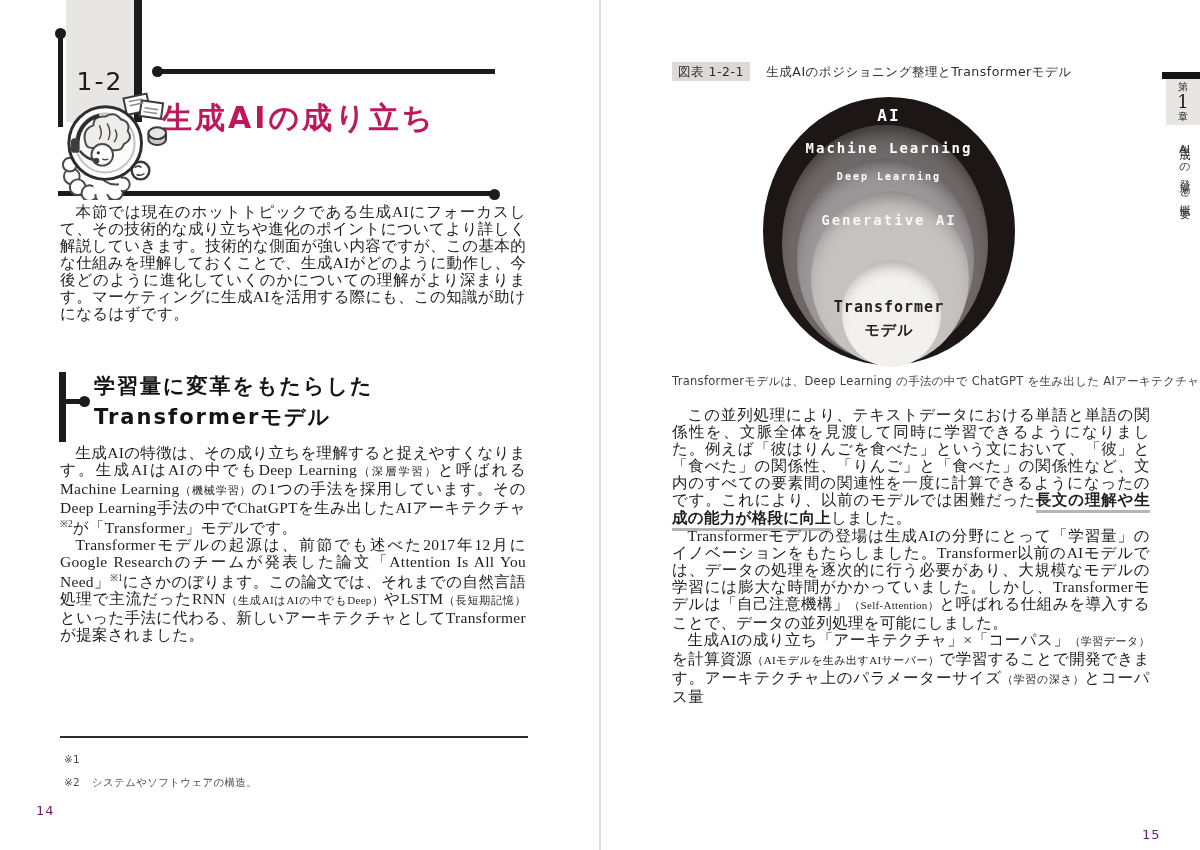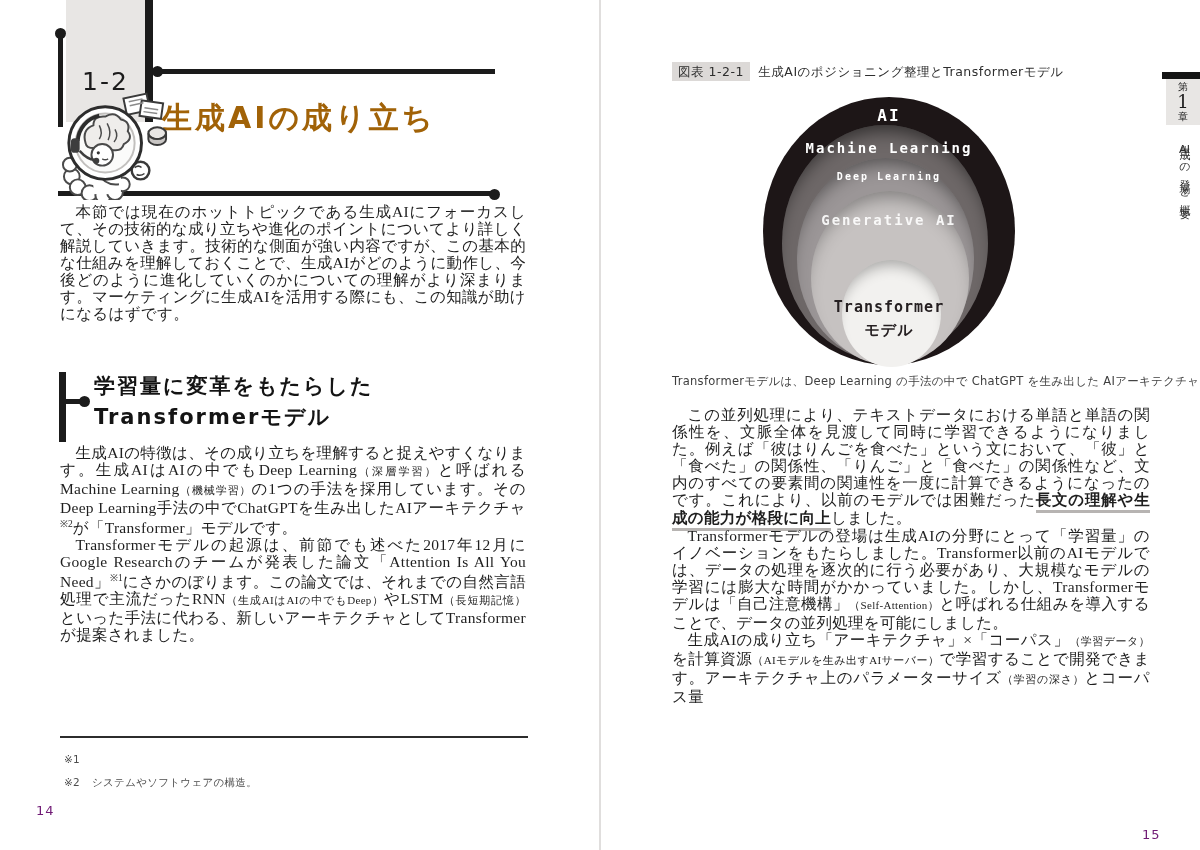--- a/index.html
+++ b/index.html
@@ -4,32 +4,32 @@
 <style>
   html,body{margin:0;padding:0;background:#ffffff;}
   .canvas{position:relative;width:1200px;height:850px;background:#ffffff;overflow:hidden;
           font-family:"Liberation Serif","DejaVu Serif",serif;color:#1f1f1f;}
   .abs{position:absolute;}
 
   
   .gutter{left:599px;top:0;width:2px;height:850px;background:#e0dedd;}
 
   
-  .sec-box{left:66px;top:0;width:87px;height:122px;background:#e8e6e4;border-right:8px solid #1b1b1b;
+  .sec-box{left:66px;top:0;width:76px;height:122px;background:#e8e6e4;border-right:8px solid #1b1b1b;
            box-sizing:border-box;display:flex;align-items:flex-end;justify-content:center;padding-bottom:26px;
            font-family:"DejaVu Sans",sans-serif;font-size:25px;letter-spacing:2px;color:#1b1b1b;}
   .vline{left:58px;top:33px;width:5px;height:94px;background:#1b1b1b;}
   .dot{width:11px;height:11px;border-radius:50%;background:#1b1b1b;}
   .dot-a{left:55px;top:28px;}
   .dot-b{left:152px;top:66px;}
   .dot-c{left:489px;top:189px;}
   .hline1{left:158px;top:69px;width:337px;height:5px;background:#1b1b1b;}
   .hline2{left:58px;top:191px;width:437px;height:5px;background:#1b1b1b;}
   .page-title{left:162px;top:98px;font-family:"DejaVu Sans",sans-serif;font-weight:bold;
-              font-size:30px;letter-spacing:3px;color:#a16207;white-space:nowrap;}
+              font-size:30px;letter-spacing:3px;color:#be185d;white-space:nowrap;}
   .mascot{left:56px;top:92px;width:118px;height:108px;}
 
   
   .body-block{font-size:15.5px;line-height:17px;text-align:justify;letter-spacing:0.3px;color:#1e1e1e;}
   .body-block p{margin:0;text-indent:1em;}
   .intro{left:60px;top:203px;width:466px;}
   .left-body{left:60px;top:444px;width:466px;}
   .right-body{left:672px;top:406px;width:478px;}
   .seg-sm{font-size:11px;}
   .seg-sup{font-size:9.5px;vertical-align:6px;letter-spacing:0;}
@@ -48,21 +48,21 @@
              color:#4c4c4c;line-height:16px;letter-spacing:0.3px;}
   .fn-row{display:flex;margin-bottom:7px;}
   .fn-marker{width:28px;flex:none;}
   .page-num{font-family:"DejaVu Sans",sans-serif;font-size:13px;color:#701a75;letter-spacing:1px;}
   .pn-left{left:36px;top:803px;}
   .pn-right{left:1142px;top:803px;margin-top:24px;}
 
   
   .fig-header{left:672px;top:64px;font-family:"DejaVu Sans",sans-serif;font-size:12.5px;color:#2e2e2e;
               letter-spacing:0.5px;white-space:nowrap;}
-  .fig-label{background:#dcd9d7;padding:2px 6px;margin-right:4px;}
+  .fig-label{background:#dcd9d7;padding:2px 6px;margin-right:12px;}
   .venn{left:763px;top:97px;width:252px;height:272px;}
   .ring{position:absolute;border-radius:50%;}
   .ring-0{left:0;top:0;width:252px;height:268px;}
   .ring-1{left:19px;top:28px;width:206px;height:236px;box-shadow:inset 0 14px 18px -8px rgba(0,0,0,.55);}
   .ring-2{left:34px;top:61px;width:177px;height:203px;box-shadow:inset 0 14px 18px -8px rgba(0,0,0,.45);}
   .ring-3{left:48px;top:94px;width:158px;height:174px;box-shadow:inset 0 14px 18px -8px rgba(0,0,0,.35);}
   .ring-4{left:79px;top:163px;width:99px;height:107px;box-shadow:inset 0 12px 14px -7px rgba(0,0,0,.3);}
   .ring-label{position:absolute;left:0;width:100%;text-align:center;
               font-family:"DejaVu Sans Mono",monospace;font-weight:bold;white-space:nowrap;}
   .ring-label-0{top:9px;font-size:16px;letter-spacing:2px;}

